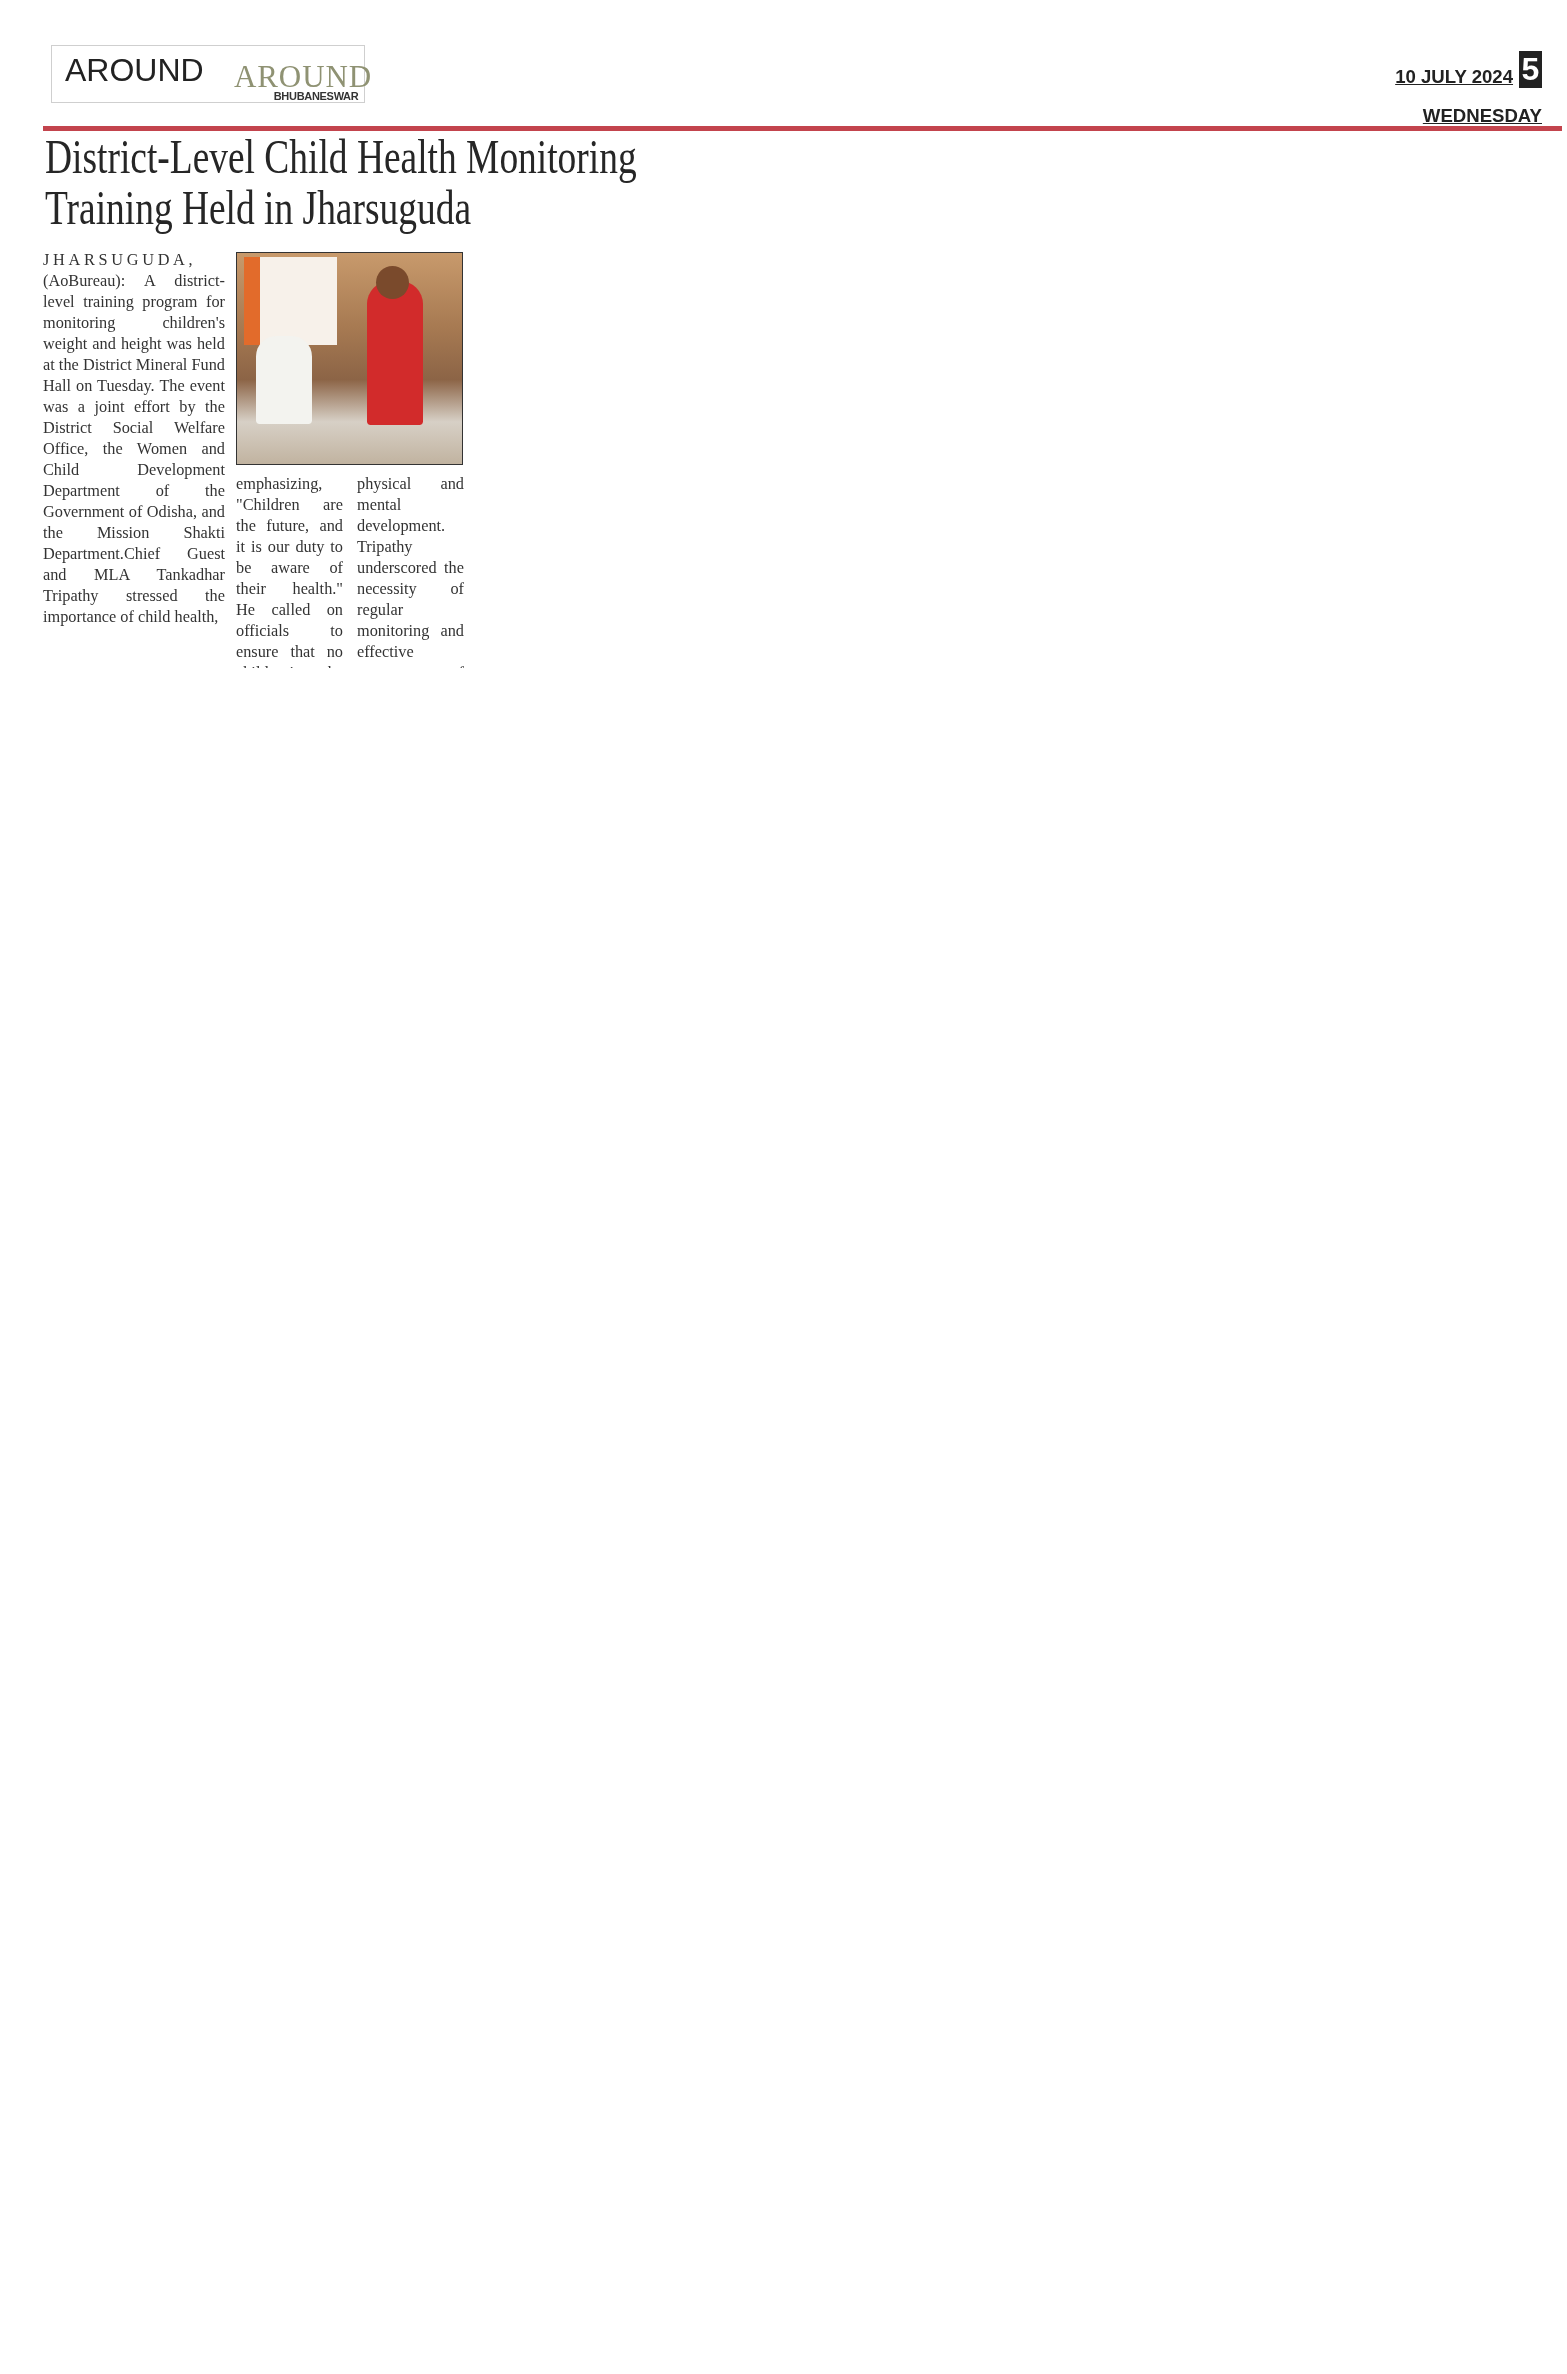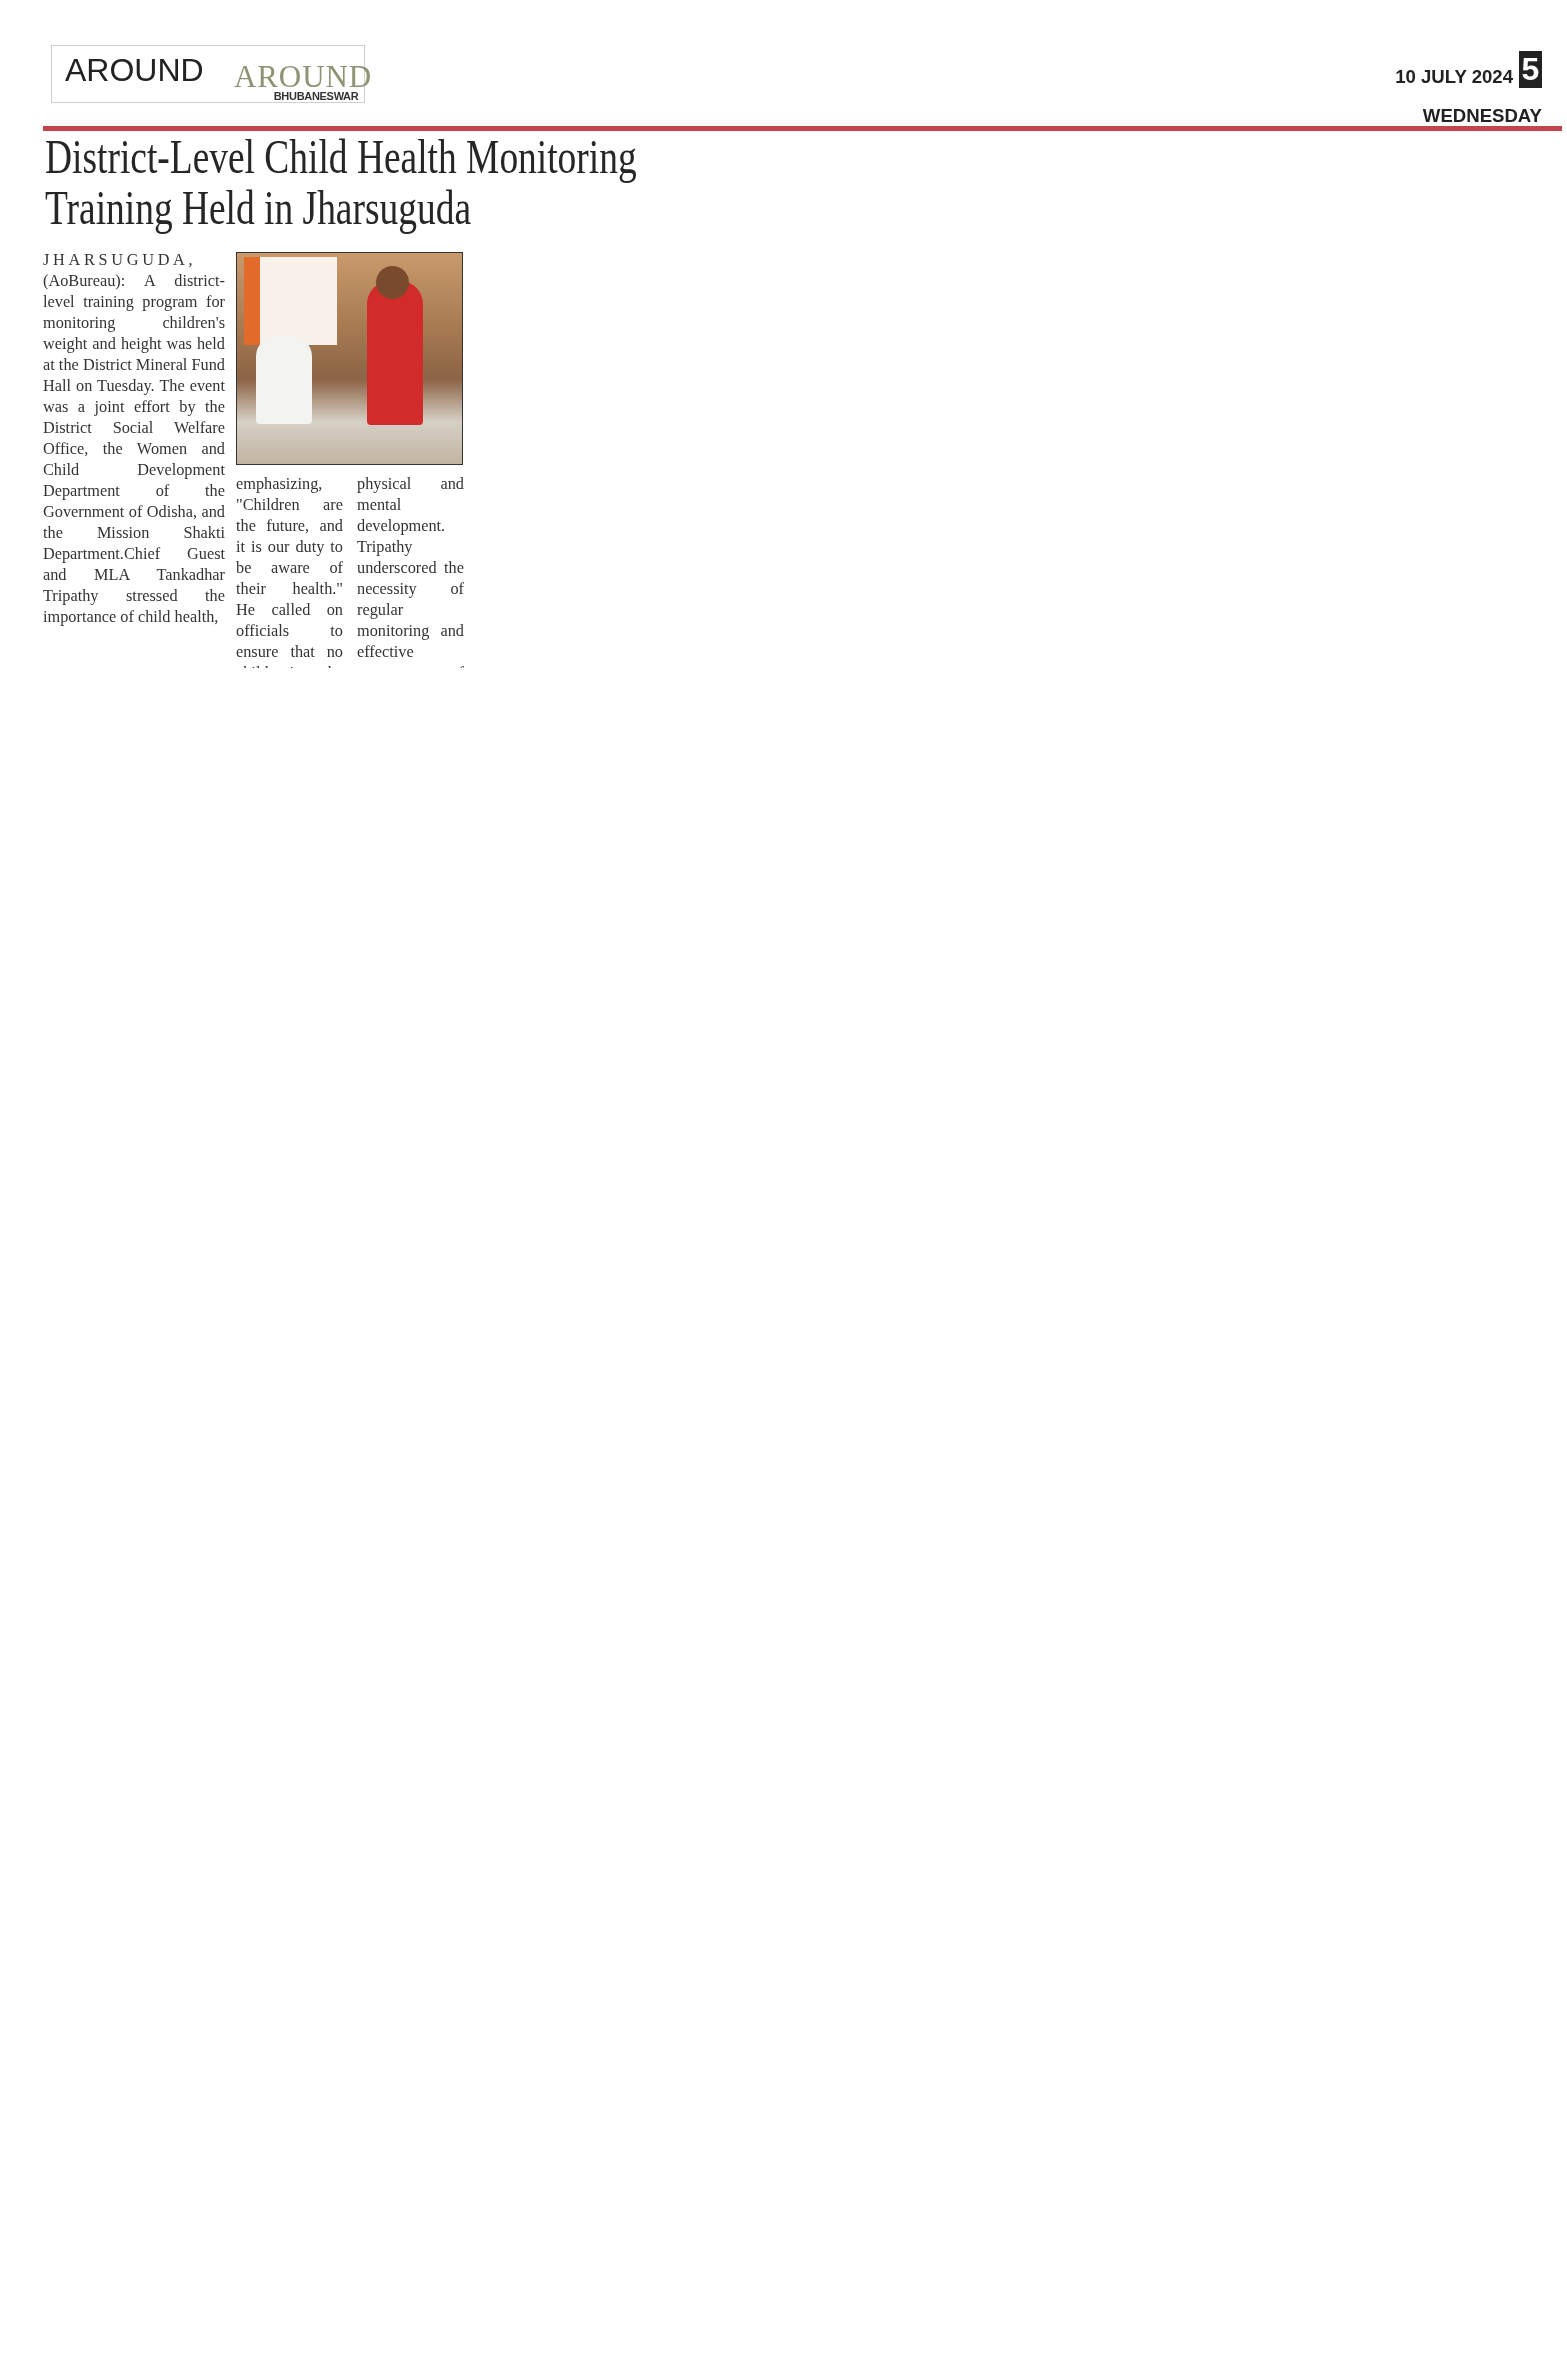--- a/index.html
+++ b/index.html
@@ -5,21 +5,21 @@
   * { box-sizing: border-box; margin: 0; padding: 0; }
   html, body { width: 1568px; height: 2375px; background: #ffffff; overflow: hidden; }
   body { font-family: "Liberation Serif", "DejaVu Serif", serif; color: #222; position: relative; }
   .abs { position: absolute; }
 
   
   .masthead-logo { left: 51px; top: 45px; width: 314px; height: 58px; border: 1.9px solid #cfcfcf; background: #fff; }
   .logo-around { position: absolute; left: 13px; top: 5.6px; font-size: 32px; letter-spacing: 0px; color: #222; font-family: Liberation Sans, sans-serif; }
   .logo-odisha { position: absolute; left: 182px; top: 13px; font-size: 31px; color: #8f9273; letter-spacing: 0.9px; font-family: "Liberation Serif", serif; }
   .logo-city { position: absolute; right: 5.6px; bottom: 0px; font-size: 11px; font-weight: bold; font-family: "Liberation Sans", sans-serif; color: #333; letter-spacing: -0.3px; }
-  .date-block { right: 26px; top: 51px; text-align: right; font-family: "Liberation Sans", sans-serif; font-weight: bold; }
+  .date-block { right: 26px; top: 51px; text-align: right; font-family: "Liberation Sans", sans-serif; font-weight: bold; text-decoration: underline; }
   .date-line { font-size: 18.6px; color: #222; display: flex; align-items: flex-end; justify-content: flex-end; gap: 3.7px; }
   .page-no { background: #222; color: #fff; font-size: 32px; line-height: 37px; padding: 0 2.8px; margin-left: 1.9px; }
   .weekday { font-size: 18.6px; margin-top: 17px; color: #222; }
   .red-rule { left: 43px; top: 126px; width: 1519px; height: 4.6px; background: #c3444d; }
 
   
   .headline { font-family: "Liberation Serif", serif; color: #262626; line-height: 1.05; transform-origin: left top; white-space: nowrap; }
   .col { font-size: 16.3px; line-height: 21px; text-align: justify; color: #333; hyphens: none; overflow: hidden; }
   .col p { margin: 0; }
   .photo { border: 1.9px solid #333; overflow: hidden; }

